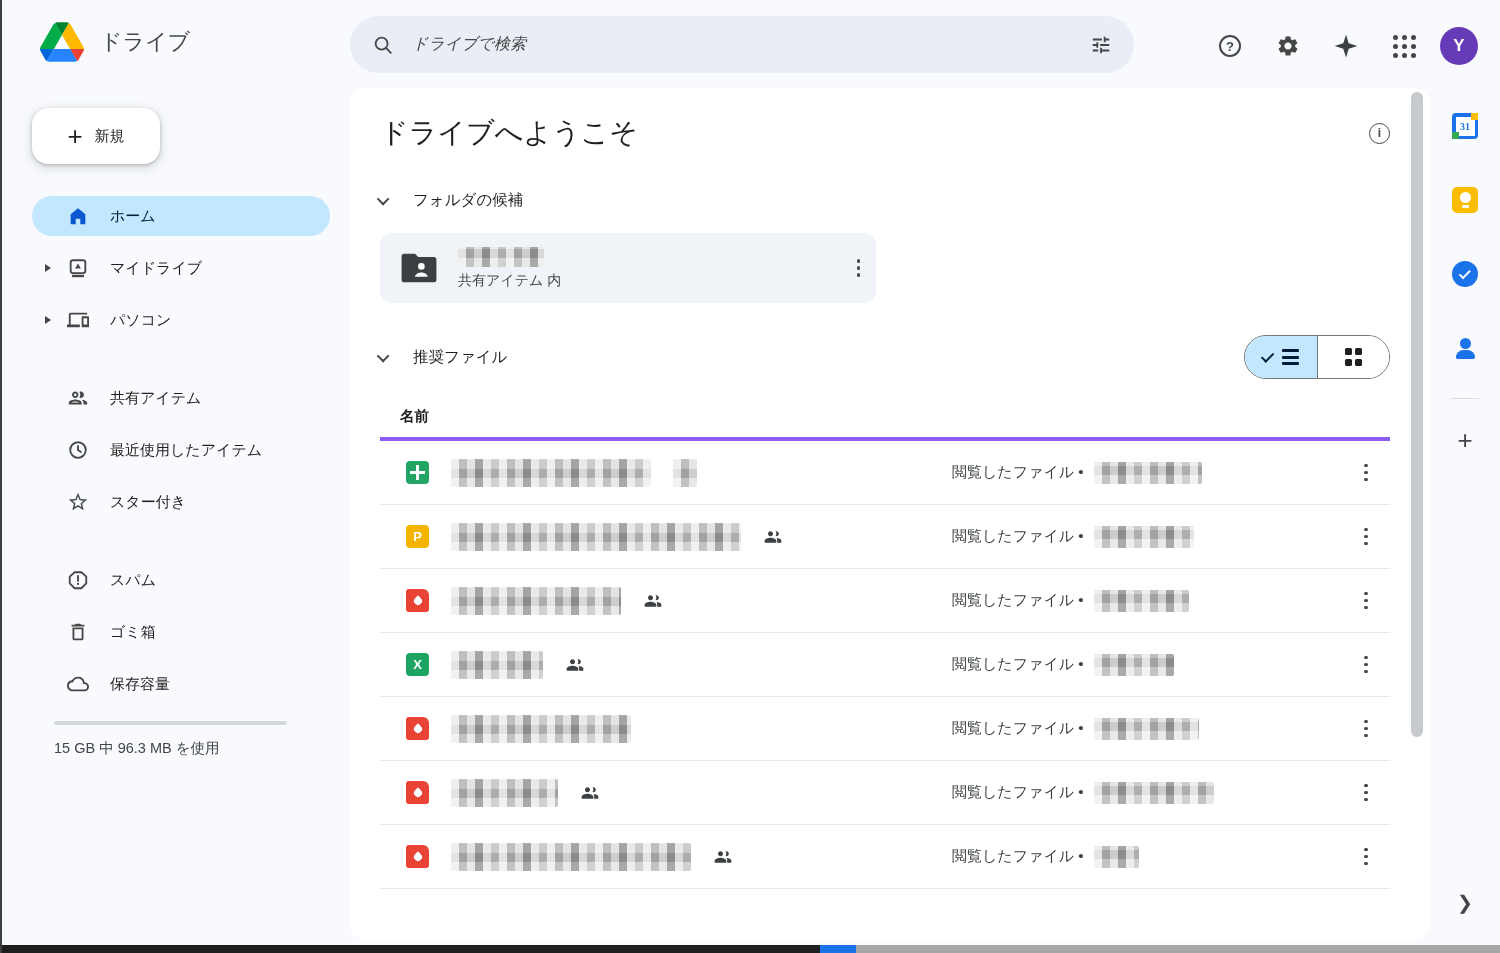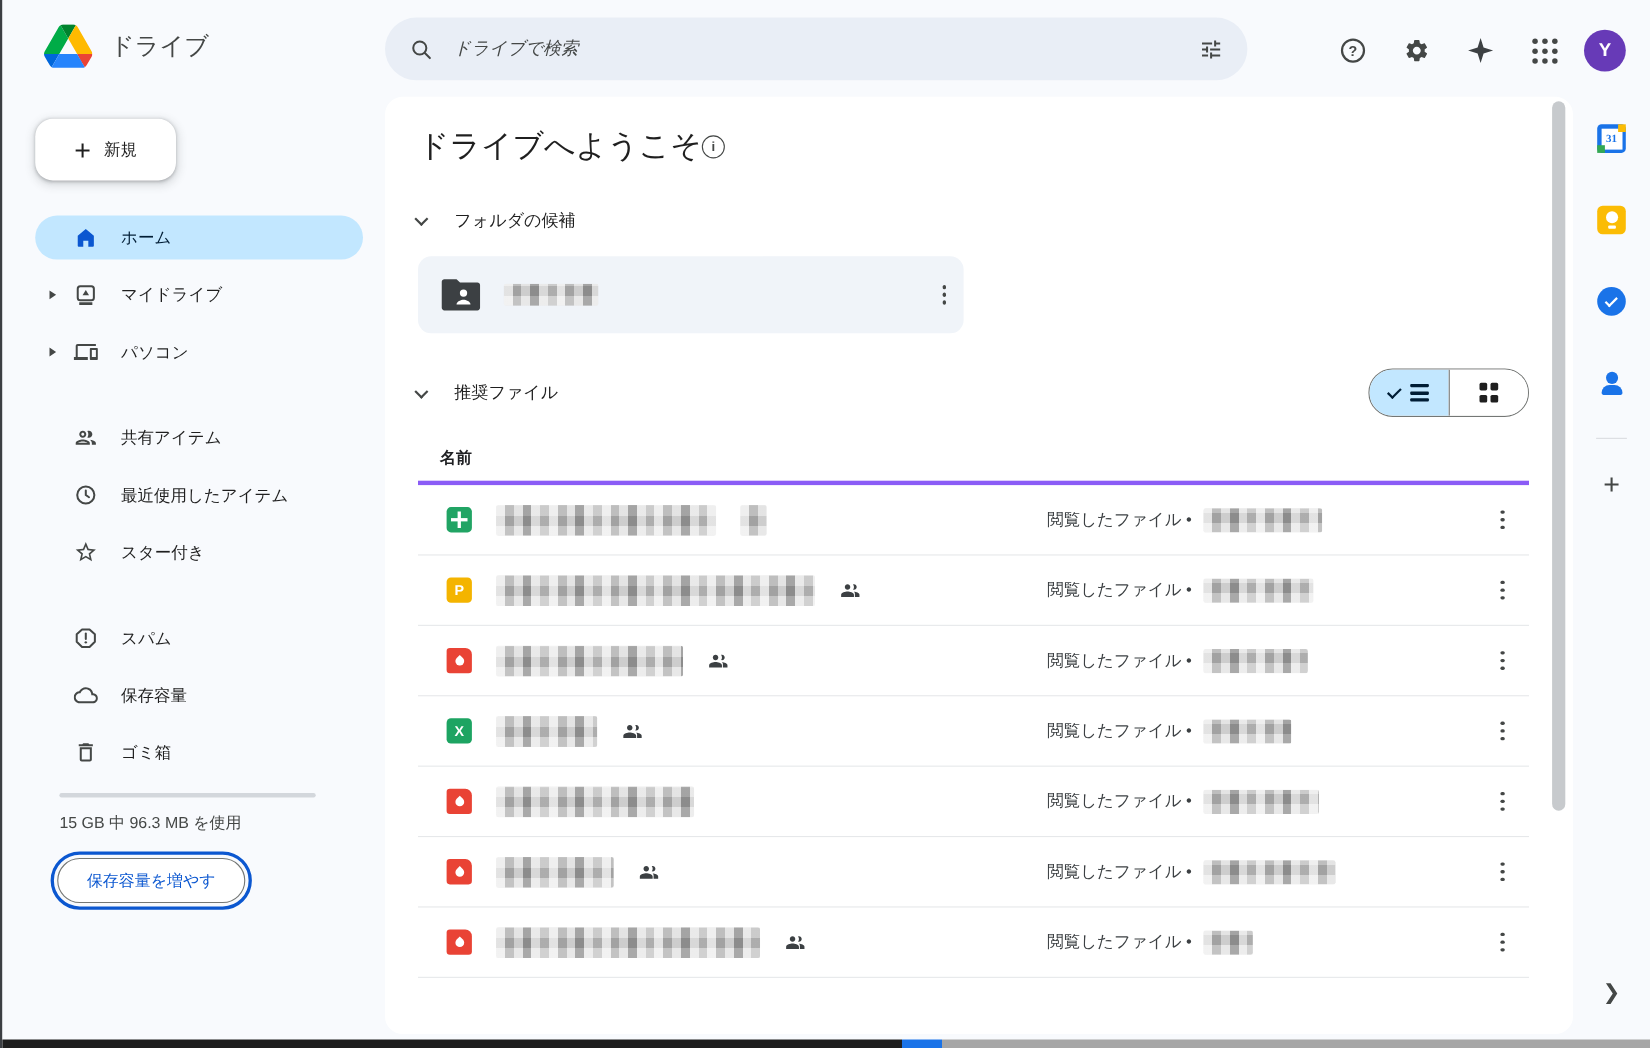--- a/index.html
+++ b/index.html
@@ -53,21 +53,21 @@
   }
   .storage-btn {
     background:#fff; border:1px solid #747775; border-radius:22px; padding:10px 26px;
     color:#0b57d0; font-size:14.5px; font-weight:500; cursor:pointer; font-family:inherit;
   }
   
   .main-card {
     position:absolute; left:348px; top:88px; width:1080px; height:852px;
     background:#fff; border-radius:16px; padding:26px 40px 0 30px; overflow:hidden;
   }
-  .main-head { display:flex; align-items:center; }
+  .main-head { display:flex; align-items:center; justify-content:space-between; }
   .main-title { font-size:28px; font-weight:400; color:#1f1f1f; }
   .info-ico { width:21px; height:21px; border:1.7px solid #444746; border-radius:50%;
     display:flex; align-items:center; justify-content:center; font-size:12px; color:#444746; font-weight:bold; cursor:pointer; }
   .section-head { display:flex; align-items:center; gap:24px; font-size:15.5px; font-weight:500; color:#1f1f1f; }
   .chev-down { width:9px; height:9px; border-left:2px solid #444746; border-bottom:2px solid #444746;
     transform:rotate(-45deg) translateY(-2px); }
   .sec-folders { margin-top:38px; }
   .folder-card {
     margin-top:22px; width:496px; height:70px; background:#f0f4f9; border-radius:12px;
     display:flex; align-items:center; padding:0 10px 0 20px; gap:20px; cursor:pointer;
@@ -273,40 +273,37 @@
           <path d="M8.3 3.5h7.4L21 8.3v7.4l-5.3 5.3H8.3L3 15.7V8.3z" stroke-linejoin="round"></path>
           <line x1="12" y1="7.5" x2="12" y2="13" stroke-linecap="round"></line>
           <circle cx="12" cy="16.3" r="1.2" fill="#444746" stroke="none"></circle>
         </svg>
       </span>
       <span>スパム</span>
     </div>
     <div class="nav-item">
       <span class="nav-ico">
         <svg width="22" height="22" viewBox="0 0 24 24" fill="#444746">
+            <path d="M16 9v10H8V9h8m-1.5-6h-5l-1 1H5v2h14V4h-3.5l-1-1zM18 7H6v12c0 1.1.9 2 2 2h8c1.1 0 2-.9 2-2V7z"></path>
+          </svg>
+      </span>
+      <span>ゴミ箱</span>
+    </div>
+    <div class="nav-item">
+      <span class="nav-ico">
+        <svg width="22" height="22" viewBox="0 0 24 24" fill="#444746">
             <path d="M19.35 10.04A7.49 7.49 0 0 0 12 4C9.11 4 6.6 5.64 5.35 8.04A5.994 5.994 0 0 0 0 14c0 3.31 2.69 6 6 6h13c2.76 0 5-2.24 5-5 0-2.64-2.05-4.78-4.65-4.96zM19 18H6c-2.21 0-4-1.79-4-4s1.79-4 4-4h.71C7.37 7.69 9.48 6 12 6c3.04 0 5.5 2.46 5.5 5.5v.5H19c1.66 0 3 1.34 3 3s-1.34 3-3 3z"></path>
           </svg>
       </span>
       <span>保存容量</span>
     </div>
-    <div class="nav-item">
-      <span class="nav-ico">
-        <svg width="22" height="22" viewBox="0 0 24 24" fill="#444746">
-            <path d="M16 9v10H8V9h8m-1.5-6h-5l-1 1H5v2h14V4h-3.5l-1-1zM18 7H6v12c0 1.1.9 2 2 2h8c1.1 0 2-.9 2-2V7z"></path>
-          </svg>
-      </span>
-      <span>ゴミ箱</span>
-    </div>
   </div>
 
   <div class="storage-bar"></div>
   <div class="storage-text">15 GB 中 96.3 MB を使用</div>
-  <div class="storage-btn-ring">
-    <button class="storage-btn">保存容量を増やす</button>
-  </div>
 </div>
 
 <div class="main-card">
   <div class="main-head">
     <div class="main-title">ドライブへようこそ</div>
     <div class="info-ico">i</div>
   </div>
 
   <div class="section-head sec-folders">
     <span class="chev-down"></span>
@@ -314,20 +311,21 @@
   </div>
 
   <div class="folder-card">
     <svg width="38" height="32" viewBox="0 0 24 20">
       <path d="M9.5 1H2.5C1.7 1 1 1.7 1 2.5v15c0 .8.7 1.5 1.5 1.5h19c.8 0 1.5-.7 1.5-1.5V4.5c0-.8-.7-1.5-1.5-1.5h-10l-2-2z" fill="#3c4043"></path>
       <circle cx="13.5" cy="9" r="2.1" fill="#fff"></circle>
       <path d="M9.5 15.5c0-1.8 2.7-2.7 4-2.7s4 .9 4 2.7z" fill="#fff"></path>
     </svg>
     <div class="folder-texts">
       <div class="pix folder-name"></div>
+      <div class="folder-sub">共有アイテム 内</div>
     </div>
     <div class="dots">
         <i></i>
         <i></i>
         <i></i>
       </div>
   </div>
 
   <div class="sec-files-row">
     <div class="section-head">

